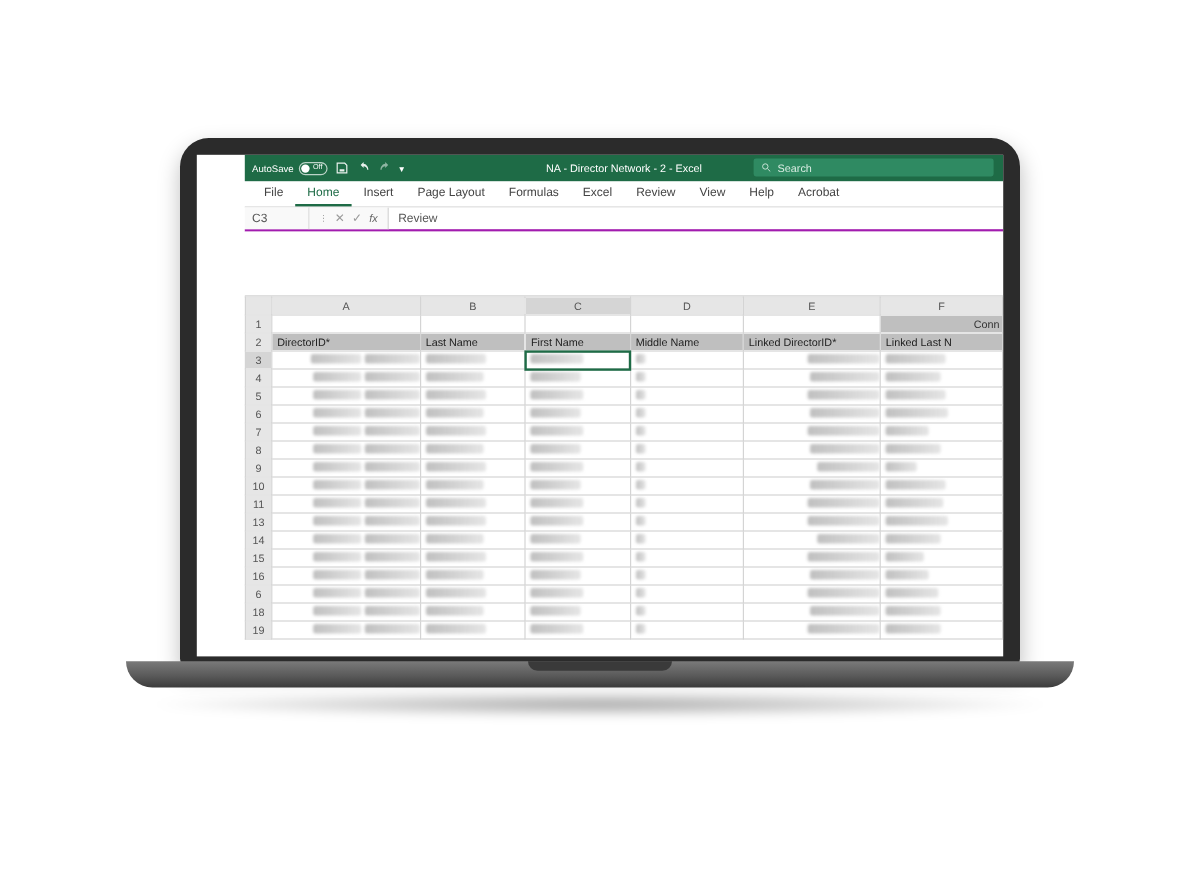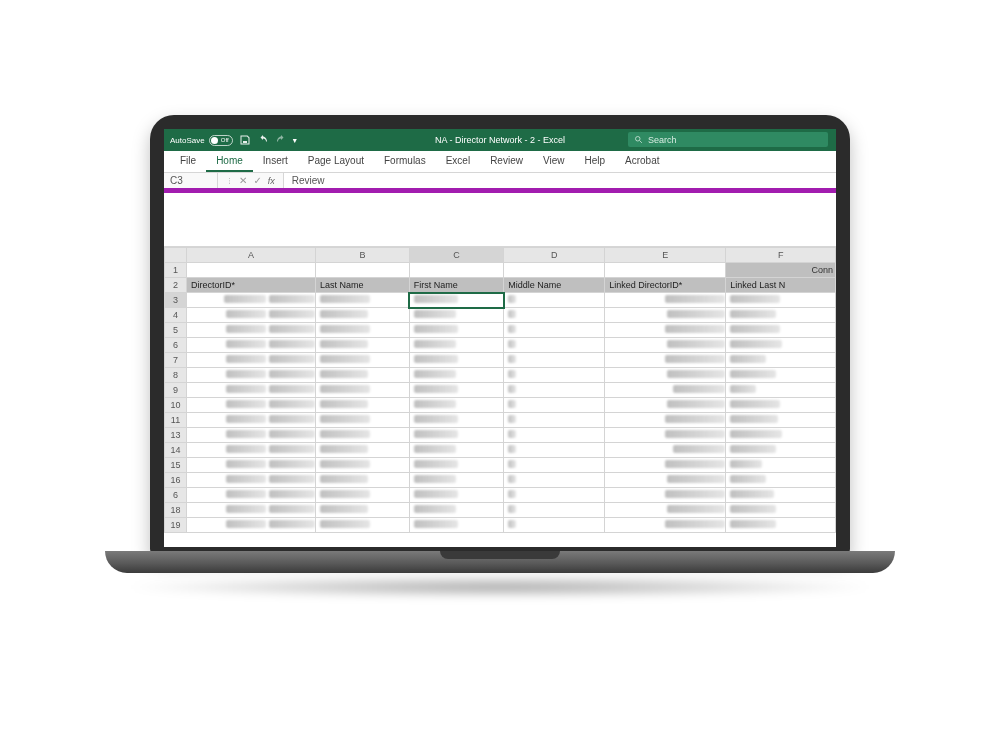--- a/index.html
+++ b/index.html
@@ -22,20 +22,21 @@
     border-radius: 24px 24px 6px 6px;
     padding: 14px 14px 8px 14px;
     box-shadow: 0 8px 18px rgba(0,0,0,0.25);
   }
   .screen {
     width: 100%;
     height: 100%;
     background: #ffffff;
     overflow: hidden;
     position: relative;
+    padding-left: 40px;
   }
   .base {
     position: absolute;
     left: 105px;
     top: 551px;
     width: 790px;
     height: 22px;
     background: linear-gradient(to bottom, #7a7a7a 0%, #5a5a5a 55%, #3b3b3b 100%);
     border-radius: 0 0 30px 30px;
   }
@@ -139,21 +140,21 @@
     border-bottom: 2px solid transparent;
   }
   .rtab.active {
     border-bottom: 2px solid #1e6b46;
     color: #1e6b46;
   }
 
   .formula-bar {
     height: 20px;
     background: #fff;
-    border-bottom: 5px solid #a21caf;
+    border-bottom: 2px solid #a21caf;
     display: flex;
     align-items: stretch;
     font-size: 10px;
     color: #555;
   }
   .namebox {
     width: 54px;
     border-right: 1px solid #d6d6d6;
     display: flex;
     align-items: center;

